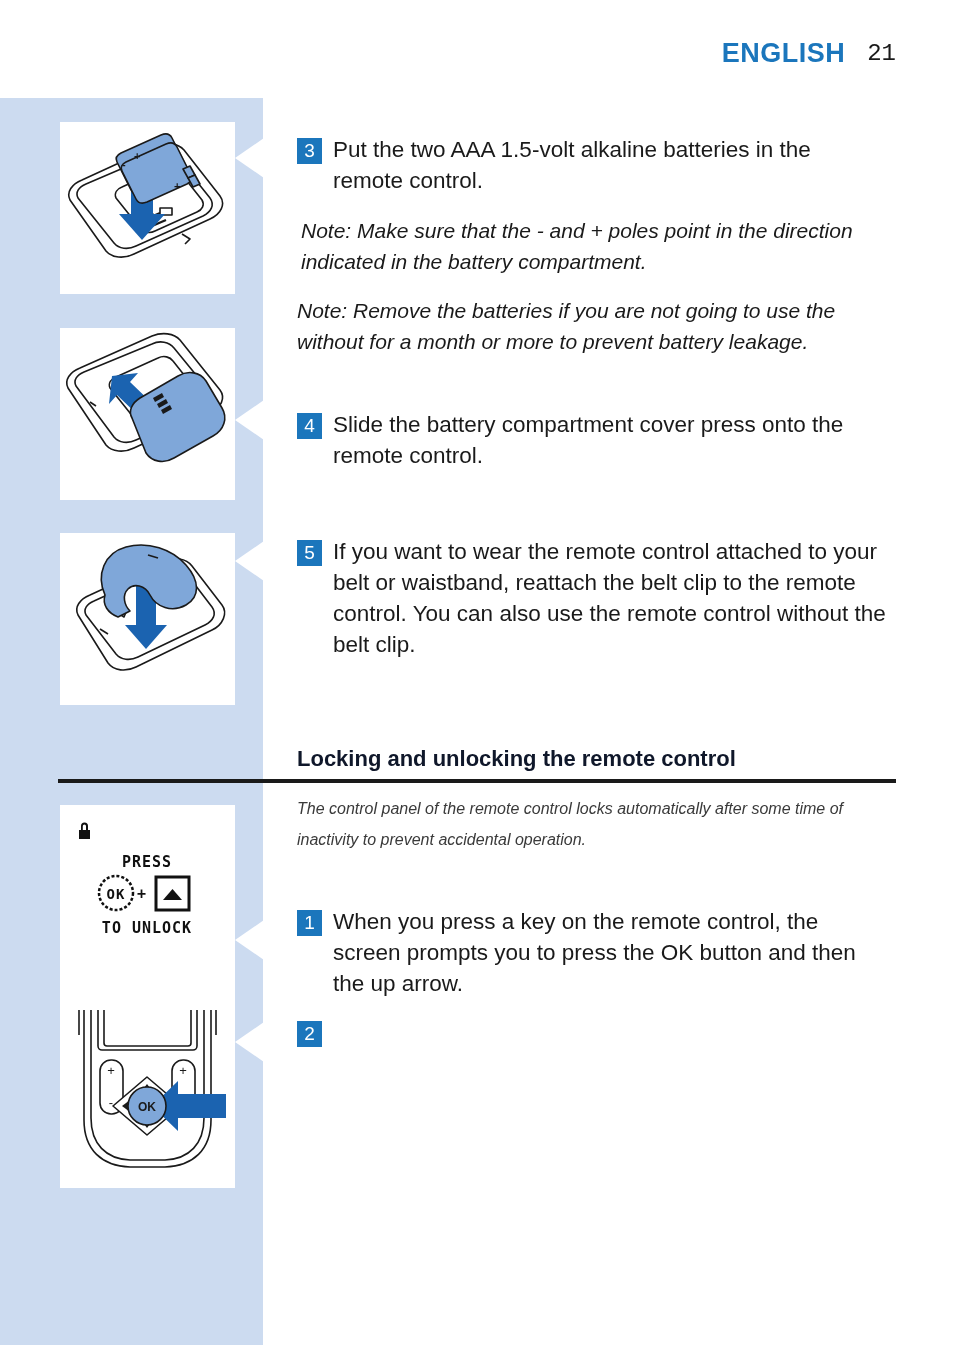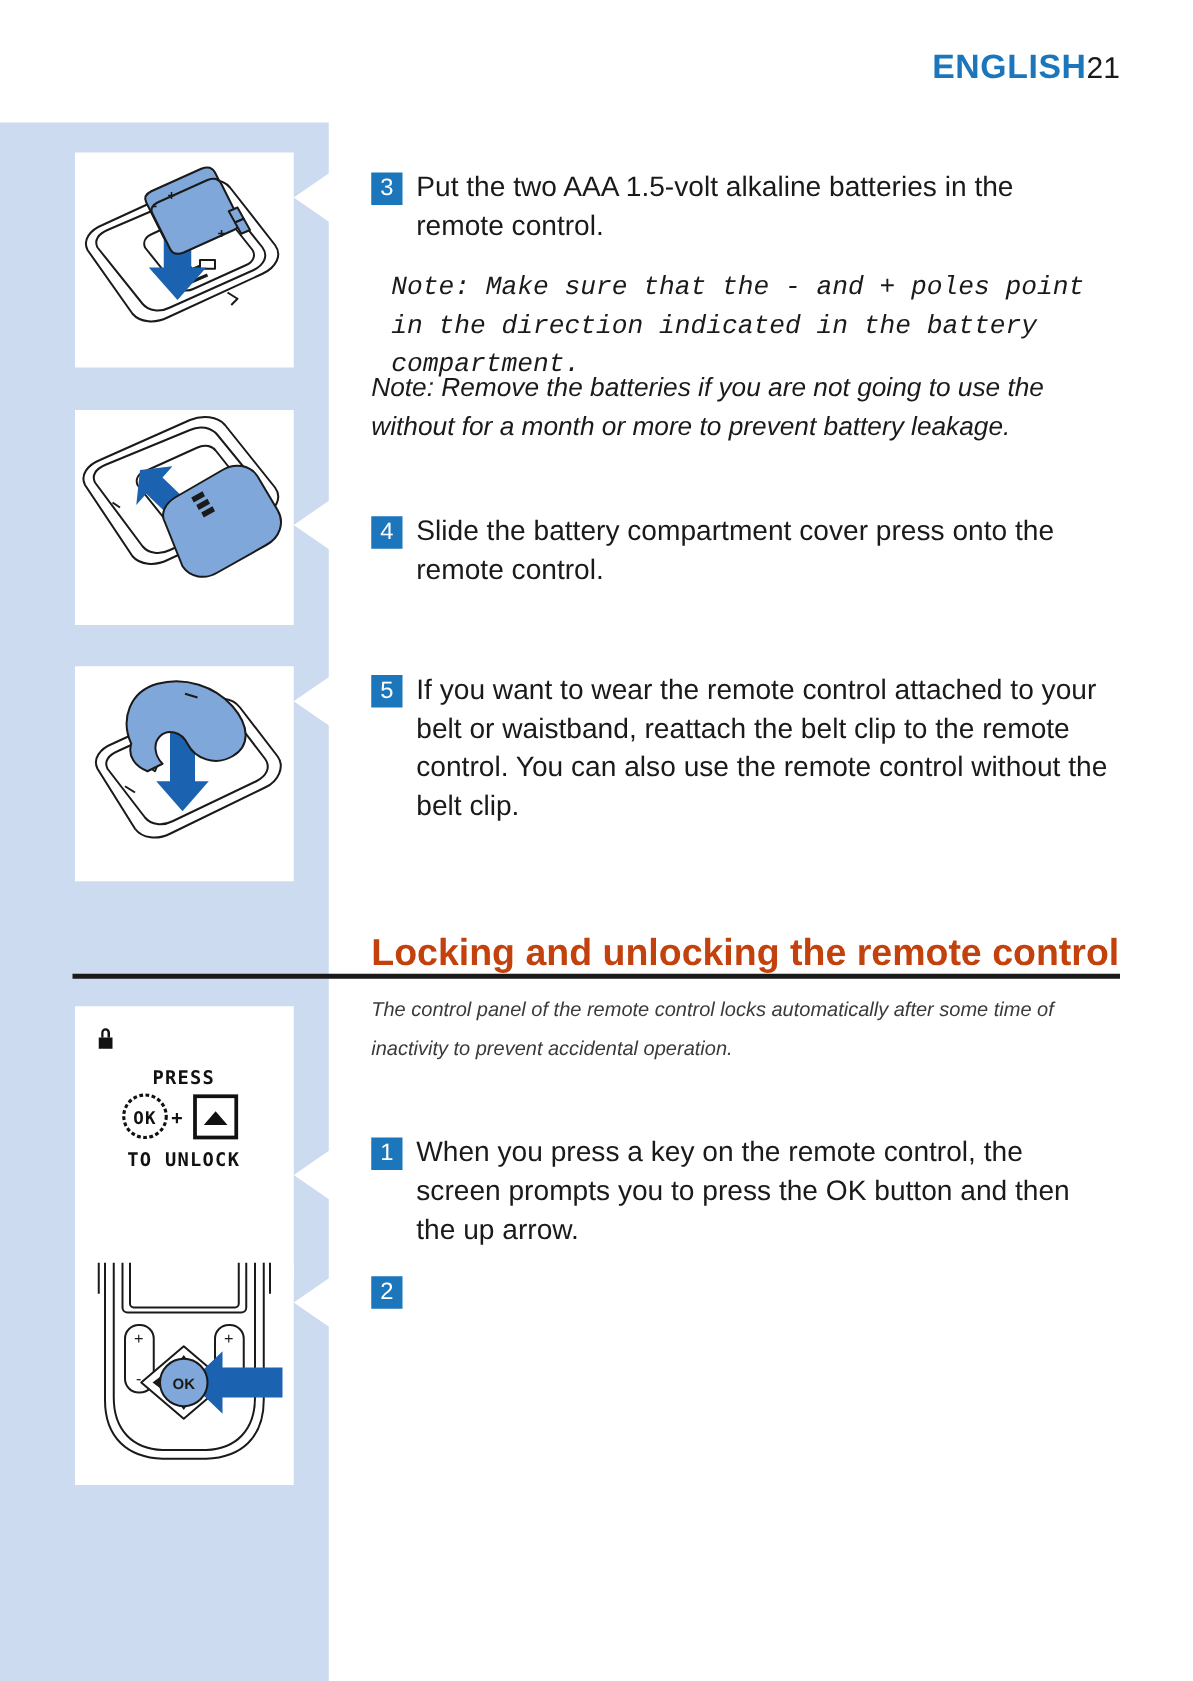--- a/index.html
+++ b/index.html
@@ -14,31 +14,33 @@
     font-family: "Liberation Sans", sans-serif;
     overflow: hidden;
   }
 
   
   #page-header {
     position: absolute;
     top: 38px;
     right: 58px;
     display: flex;
-    align-items: flex-end;
+    align-items: center;
+    gap: 22px;
   }
   #page-header .lang {
     font-size: 27px;
     font-weight: bold;
     letter-spacing: 0.5px;
     color: #1b76bc;
   }
   #page-header .pageno {
     font-size: 24px;
     color: #1a1a1a;
+    font-family: Liberation Mono, monospace;
   }
 
   
   #sidebar {
     position: absolute;
     left: 0;
     top: 98px;
     width: 263px;
     height: 1247px;
     background: #ccdbf0;
@@ -100,23 +102,23 @@
     font-style: italic;
     color: #1a1a1a;
   }
   .para {
     font-size: 16px;
     line-height: 31px;
     color: #3a3a3a;
     font-style: italic;
   }
   .section-head {
-    font-size: 30px;
+    font-size: 22px;
     font-weight: bold;
-    color: #c2410c;
+    color: #0f172a;
   }
 
   
   .tb { position: absolute; }
 
   #rule {
     position: absolute;
     left: 58px;
     top: 779px;
     width: 838px;
@@ -294,21 +296,21 @@
 
 <div id="rule"></div>
 
 <div id="content">
 
   <div class="tb step" style="top:134px; left:0; width:590px;">
     <div class="step-num">3</div>
     <div class="step-body">Put the two AAA 1.5-volt alkaline batteries in the remote control.</div>
   </div>
 
-  <div class="tb note" style="top:215px; left:16px; width:592px;font-family:Liberation Mono, monospace;">Note: Make sure that the - and + poles point in the direction indicated in the battery compartment.</div>
+  <div class="tb note" style="top:215px; left:4px; width:592px;">Note: Make sure that the - and + poles point in the direction indicated in the battery compartment.</div>
 
   <div class="tb note" style="top:295px; left:0; width:600px;">Note: Remove the batteries if you are not going to use the without for a month or more to prevent battery leakage.</div>
 
   <div class="tb step" style="top:409px; left:0; width:570px;">
     <div class="step-num">4</div>
     <div class="step-body">Slide the battery compartment cover press onto the remote control.</div>
   </div>
 
   <div class="tb step" style="top:536px; left:0; width:592px;">
     <div class="step-num">5</div>

